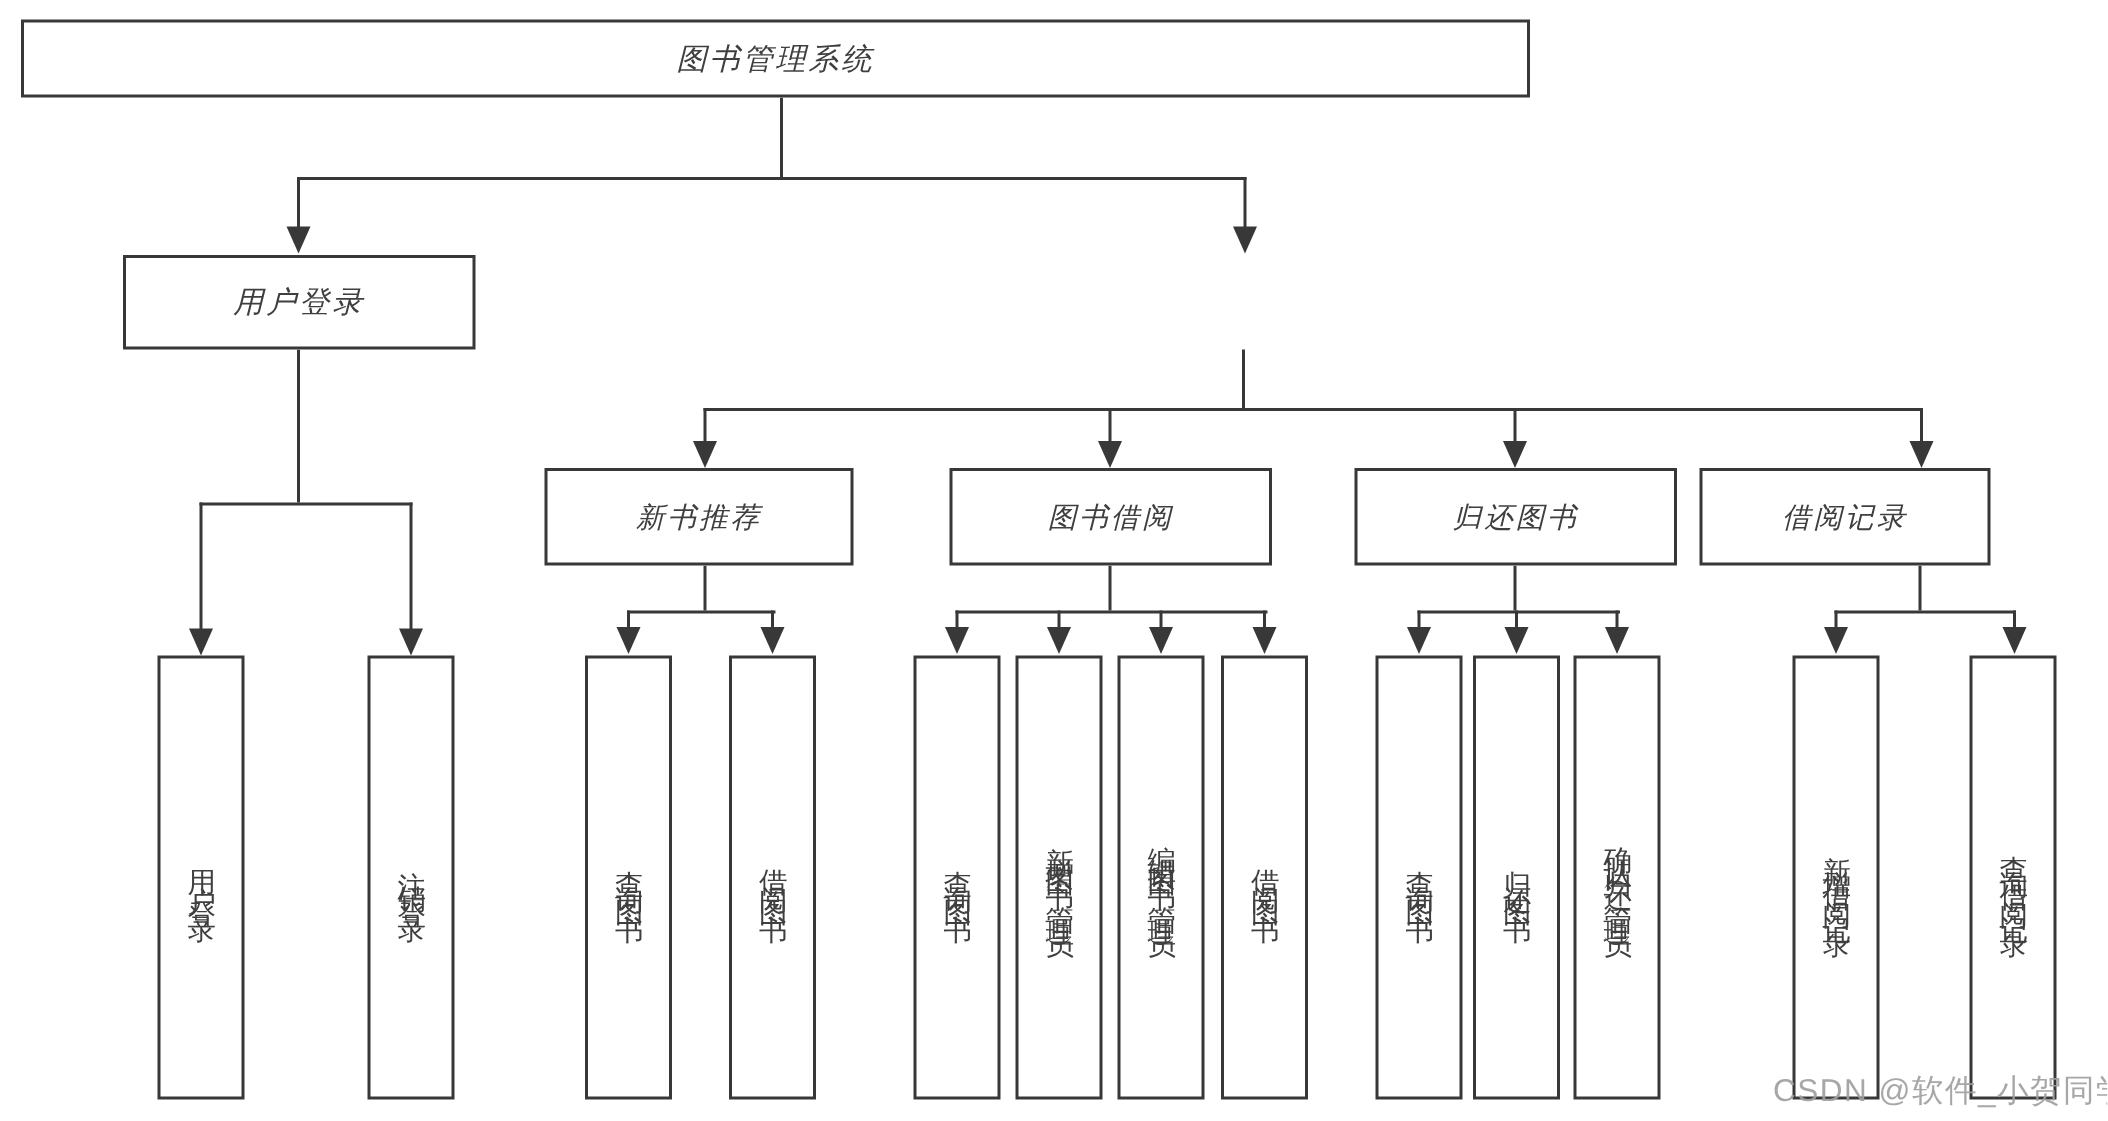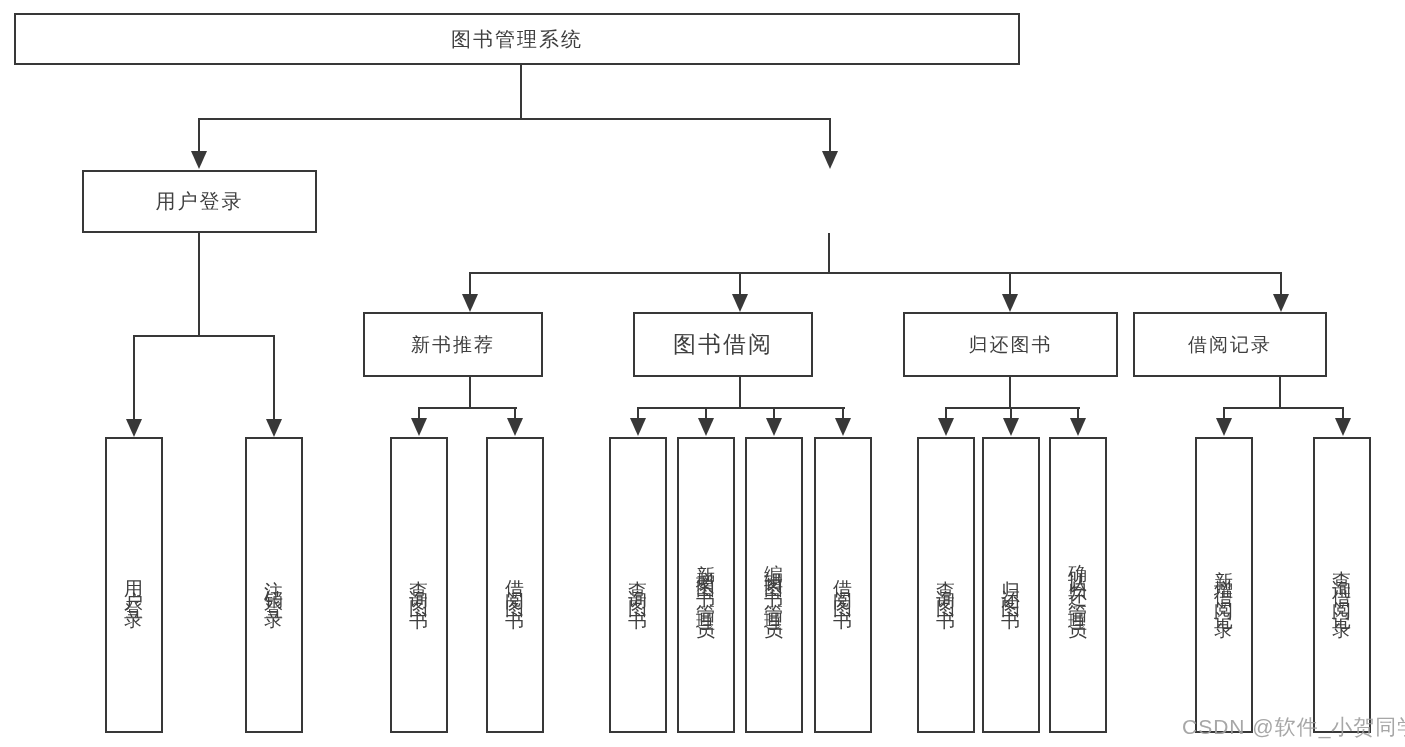--- a/index.html
+++ b/index.html
@@ -13,20 +13,21 @@
   .box{
     position:absolute;
     box-sizing:border-box;
     background:#ffffff;
     border:2px solid #383838;
     display:flex;align-items:center;justify-content:center;
     color:#3f3f3f;
     font-size:20px;
     letter-spacing:2px;
     z-index:2;
+    font-style:italic;
   }
   .vbox{
     position:absolute;
     box-sizing:border-box;
     background:#ffffff;
     border:2px solid #383838;
     display:flex;align-items:center;justify-content:center;
     color:#3f3f3f;
     z-index:2;
   }
@@ -90,24 +91,24 @@
   <div class="hline" style="left:469px;top:272px;width:813px;"></div>
   <div class="vline" style="left:469px;top:272px;height:23px;"></div>
   <div class="arrow" style="left:462px;top:294px;"></div>
   <div class="vline" style="left:739px;top:272px;height:23px;"></div>
   <div class="arrow" style="left:732px;top:294px;"></div>
   <div class="vline" style="left:1009px;top:272px;height:23px;"></div>
   <div class="arrow" style="left:1002px;top:294px;"></div>
   <div class="vline" style="left:1280px;top:272px;height:23px;"></div>
   <div class="arrow" style="left:1273px;top:294px;"></div>
 
-  <div class="box" style="left:363px;top:312px;width:180px;height:65px;font-size:19px;">
+  <div class="box" style="left:363px;top:312px;width:206px;height:65px;font-size:19px;">
     <span>新书推荐</span>
   </div>
-  <div class="box" style="left:633px;top:312px;width:180px;height:65px;font-size:23px;">
+  <div class="box" style="left:633px;top:312px;width:215px;height:65px;font-size:19px;">
     <span>图书借阅</span>
   </div>
   <div class="box" style="left:903px;top:312px;width:215px;height:65px;font-size:19px;">
     <span>归还图书</span>
   </div>
   <div class="box" style="left:1133px;top:312px;width:194px;height:65px;font-size:19px;">
     <span>借阅记录</span>
   </div>
 
   <div class="vline" style="left:469px;top:377px;height:30px;"></div>

